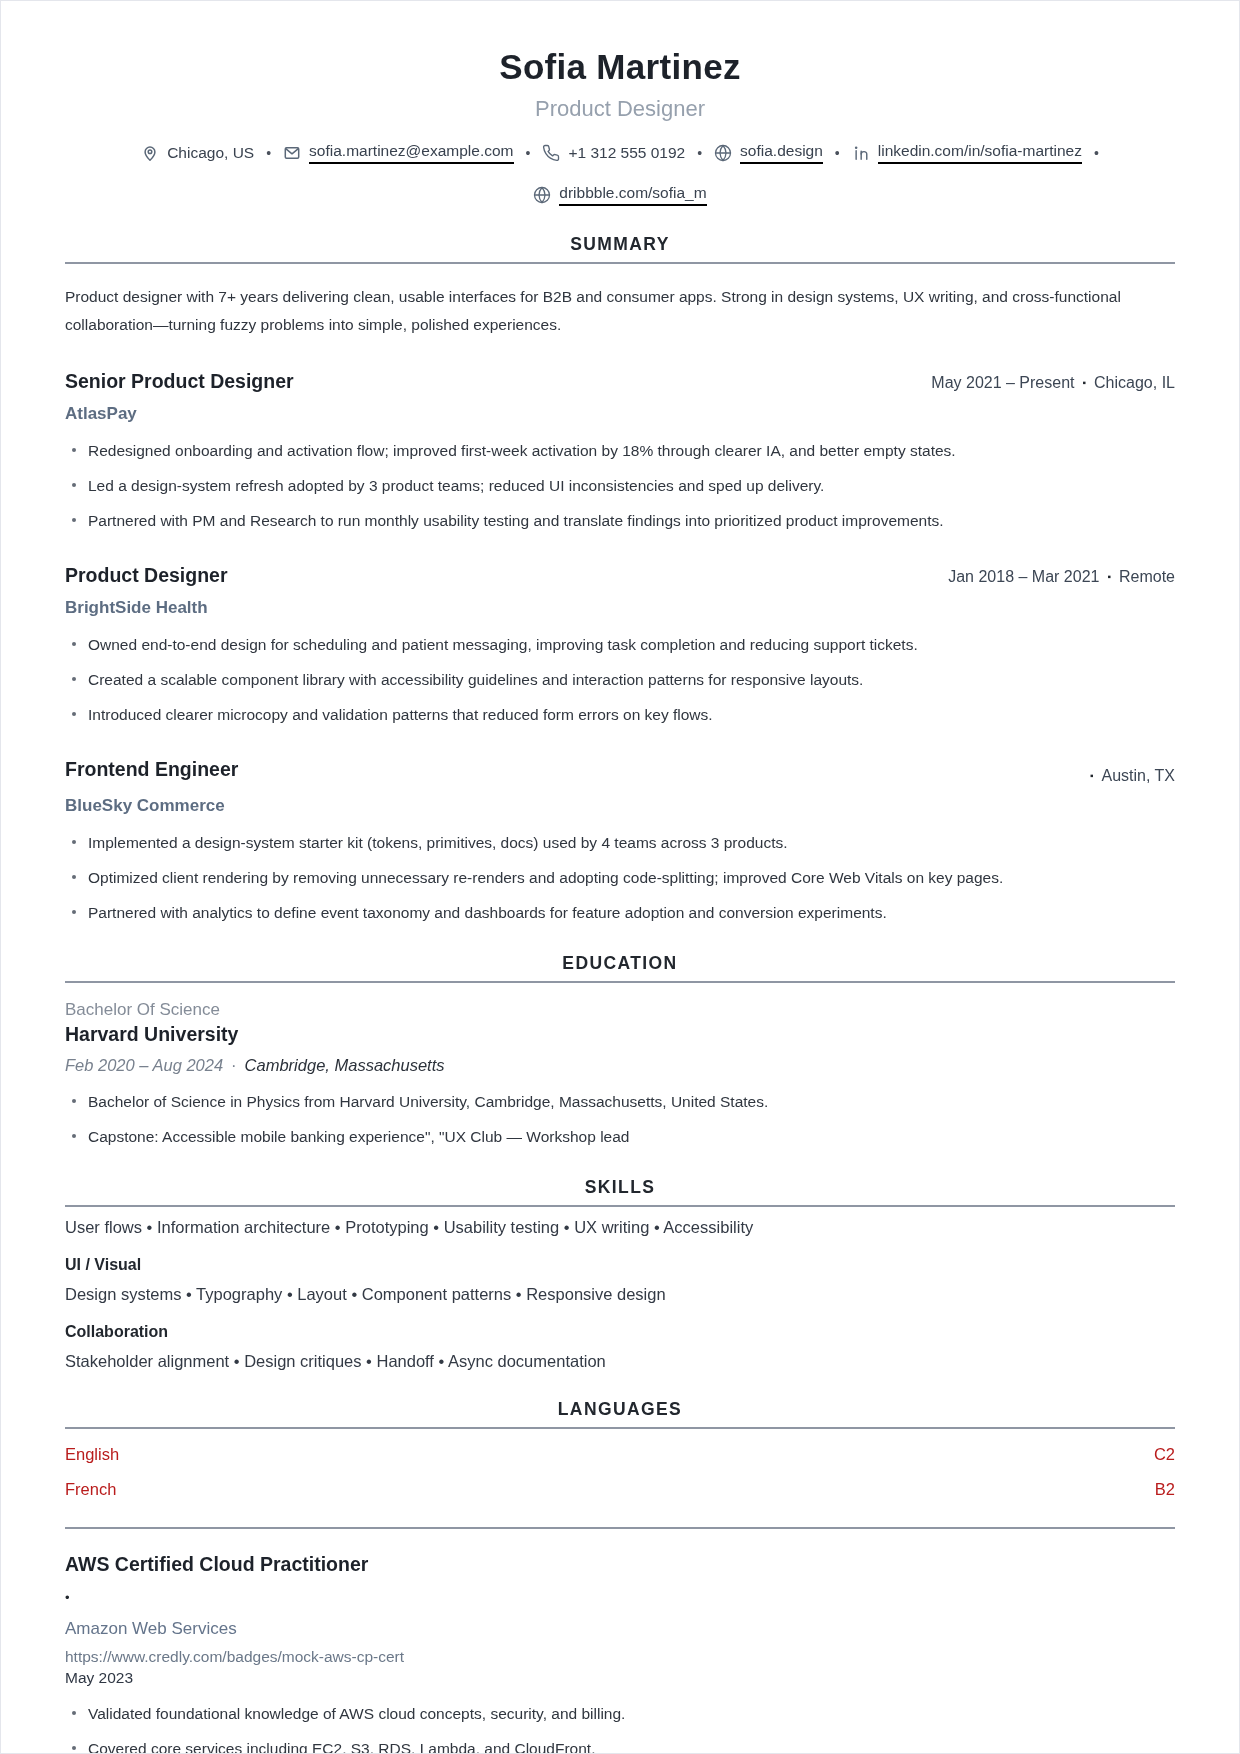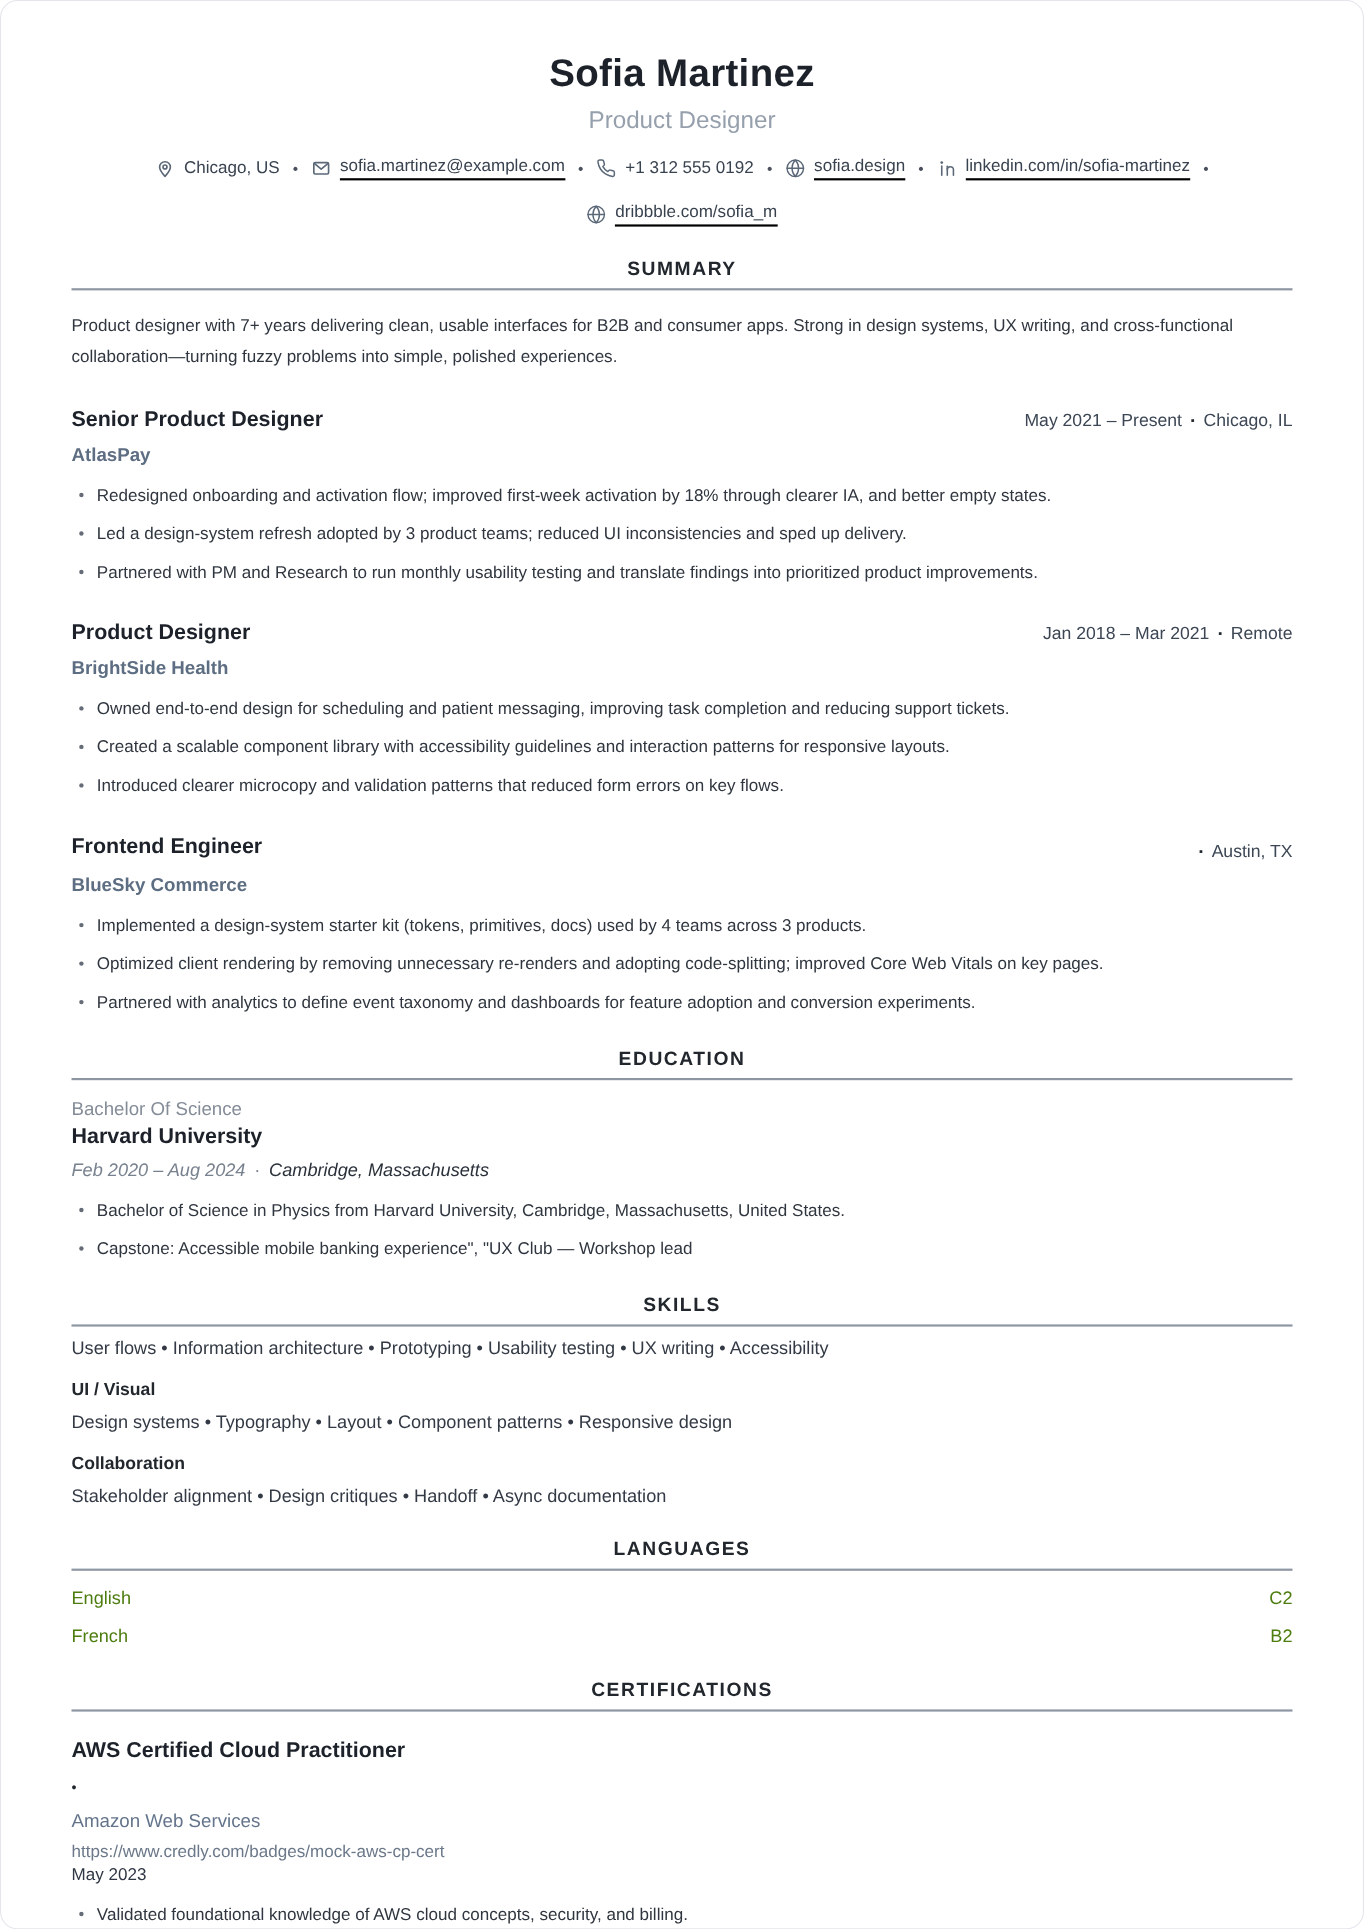--- a/index.html
+++ b/index.html
@@ -3,21 +3,21 @@
 <meta charset="utf-8">
 <style>
   html,body { margin:0; padding:0; background:#ffffff; }
   body {
     width:1240px; height:1754px; position:relative;
     font-family:"Liberation Sans", sans-serif; color:#30363f;
     -webkit-font-smoothing:antialiased;
   }
   .page {
     position:absolute; inset:0; box-sizing:border-box;
-    border:1px solid #e4e6ec; border-radius:16px;
+    border:1px solid #e4e6ec; border-radius:0;
     padding:46px 64px 0 64px; background:#ffffff; overflow:hidden;
   }
 
   
   .name { text-align:center; font-size:35px; font-weight:700; color:#1d222a; letter-spacing:.3px; }
   .subtitle { text-align:center; font-size:22px; color:#96a0ad; margin-top:9px; }
   .contact {
     display:flex; flex-wrap:wrap; justify-content:center; align-items:center;
     gap:10px 12px; margin-top:20px; font-size:15.5px; color:#39424f;
   }
@@ -57,21 +57,21 @@
   .edu-meta { font-style:italic; font-size:16.5px; margin-top:10px; display:flex; align-items:center; gap:8px;text-align:center; }
   .edu-dates { color:#78818e; }
   .edu-dot { color:#78818e; font-style:normal; }
   .edu-loc { color:#2b313a; }
 
   
   .skill-label { font-weight:700; font-size:16px; color:#22272e; margin-top:19px; }
   .skill-items { font-size:16.5px; color:#333a45; margin-top:11px; }
 
   
-  .lang-row { display:flex; justify-content:space-between; font-size:16.5px; margin-top:16px; color:#4d7c0f;gap:28px; }
+  .lang-row { display:flex; justify-content:space-between; font-size:16.5px; margin-top:16px; color:#b91c1c;gap:28px; }
 
   
   .cert { margin-top:24px; }
   .cert-head { display:flex; align-items:baseline; gap:14px;flex-direction:column; }
   .cert-name { font-size:19.5px; font-weight:700; color:#1d222a; }
   .cert-sep { color:#22272e; font-size:13px; }
   .cert-issuer { font-size:17px; color:#64748b; }
   .cert-url { font-size:15.5px; color:#6b7889; margin-top:9px; }
   .cert-date { font-size:15.5px; color:#2f3744; margin-top:3px; }
 </style>
@@ -239,21 +239,20 @@
       <span>English</span>
       <span>C2</span>
     </div>
     <div class="lang-row">
       <span>French</span>
       <span>B2</span>
     </div>
   </div>
 
   <div class="section">
-    <div class="section-heading">CERTIFICATIONS</div>
     <div class="rule"></div>
     <div class="cert">
       <div class="cert-head">
         <span class="cert-name">AWS Certified Cloud Practitioner</span>
         <span class="cert-sep">•</span>
         <span class="cert-issuer">Amazon Web Services</span>
       </div>
       <div class="cert-url">https://www.credly.com/badges/mock-aws-cp-cert</div>
       <div class="cert-date">May 2023</div>
       <ul class="bullets">

